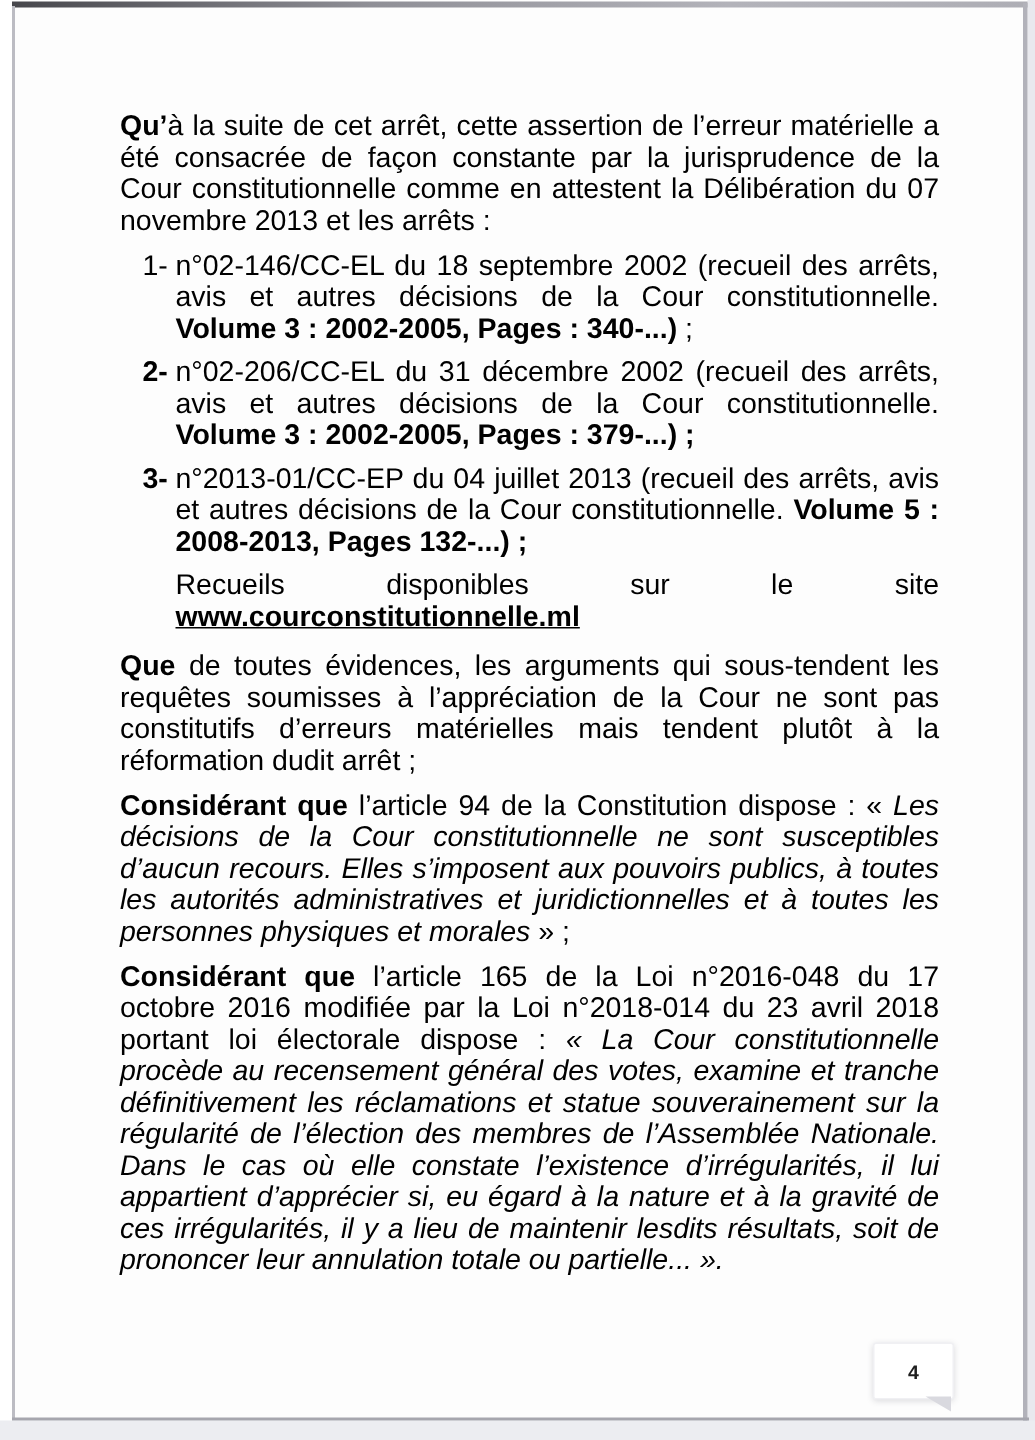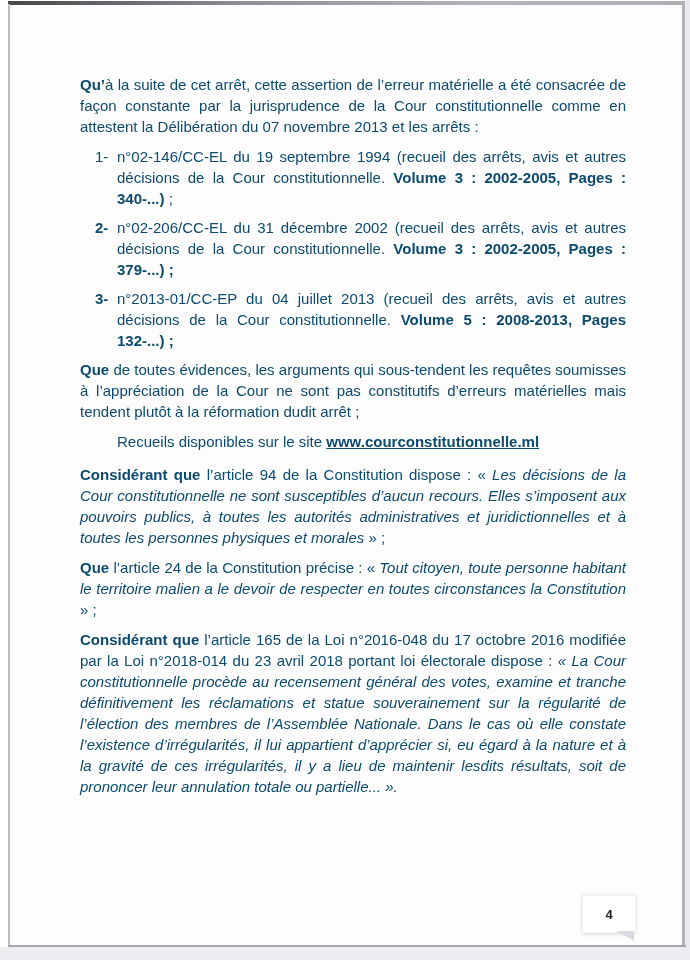--- a/index.html
+++ b/index.html
@@ -36,21 +36,21 @@
   .edge-bottom{
     position:absolute;left:8px;right:4px;bottom:13px;height:2px;
     background:#a6a6ae;
   }
   .fill-bottom{
     position:absolute;left:0;right:0;bottom:0;height:13px;
     background:#ecedf1;
   }
   .content{
     position:absolute;left:80px;top:74px;width:546px;
-    font-size:15px;line-height:21px;color:#0c4a6e;
+    font-size:19px;line-height:21px;color:#000000;
     text-align:justify;
   }
   .para{margin:0 0 9px 0;}
   .para.list{padding-left:37px;position:relative;margin-bottom:8px;}
   .para.indented{padding-left:37px;margin-bottom:12px;}
   .marker{position:absolute;left:15px;top:0;}
   .r{font-weight:400;font-style:normal;}
   .b{font-weight:700;font-style:normal;}
   .bi{font-weight:400;font-style:italic;}
   .bu{font-weight:700;text-decoration:underline;}
@@ -77,27 +77,26 @@
   <div class="page"></div>
   <div class="edge-top"></div>
   <div class="edge-left"></div>
   <div class="fill-right"></div>
   <div class="edge-right"></div>
   <div class="fill-bottom"></div>
   <div class="edge-bottom"></div>
 
   <div class="content">
       <div class="para body"><span class="b">Qu’</span><span class="r">à la suite de cet arrêt, cette assertion de l’erreur matérielle a été consacrée de façon constante par la jurisprudence de la Cour constitutionnelle comme en attestent la Délibération du 07 novembre 2013 et les arrêts :</span></div>
-      <div class="para list"><span class="marker r">1-</span><span class="r">n°02-146/CC-EL du 19 septembre 1994 (recueil des arrêts, avis et autres décisions de la Cour constitutionnelle. </span><span class="b">Volume 3 : 2002-2005, Pages : 340-...)</span><span class="r"> ;</span></div>
+      <div class="para list"><span class="marker r">1-</span><span class="r">n°02-146/CC-EL du 18 septembre 2002 (recueil des arrêts, avis et autres décisions de la Cour constitutionnelle. </span><span class="b">Volume 3 : 2002-2005, Pages : 340-...)</span><span class="r"> ;</span></div>
       <div class="para list"><span class="marker b">2-</span><span class="r">n°02-206/CC-EL du 31 décembre 2002 (recueil des arrêts, avis et autres décisions de la Cour constitutionnelle. </span><span class="b">Volume 3 : 2002-2005, Pages : 379-...) ;</span></div>
       <div class="para list"><span class="marker b">3-</span><span class="r">n°2013-01/CC-EP du 04 juillet 2013 (recueil des arrêts, avis et autres décisions de la Cour constitutionnelle. </span><span class="b">Volume 5 : 2008-2013, Pages 132-...) ;</span></div>
+      <div class="para indented"><span class="r">Recueils disponibles sur le site </span><span class="bu">www.courconstitutionnelle.ml</span></div>
       <div class="para body"><span class="b">Que</span><span class="r"> de toutes évidences, les arguments qui sous-tendent les requêtes soumisses à l’appréciation de la Cour ne sont pas constitutifs d’erreurs matérielles mais tendent plutôt à la réformation dudit arrêt ;</span></div>
-      <div class="para indented"><span class="r">Recueils disponibles sur le site </span><span class="bu">www.courconstitutionnelle.ml</span></div>
       <div class="para body"><span class="b">Considérant que</span><span class="r"> l’article 94 de la Constitution dispose : « </span><span class="bi">Les décisions de la Cour constitutionnelle ne sont susceptibles d’aucun recours. Elles s’imposent aux pouvoirs publics, à toutes les autorités administratives et juridictionnelles et à toutes les personnes physiques et morales</span><span class="r"> » ;</span></div>
-      <div class="para body"><span class="b">Que</span><span class="r"> l’article 24 de la Constitution précise : « </span><span class="bi">Tout citoyen, toute personne habitant le territoire malien a le devoir de respecter en toutes circonstances la Constitution</span><span class="r"> » ;</span></div>
       <div class="para body"><span class="b">Considérant que</span><span class="r"> l’article 165 de la Loi n°2016-048 du 17 octobre 2016 modifiée par la Loi n°2018-014 du 23 avril 2018 portant loi électorale dispose : </span><span class="bi">« La Cour constitutionnelle procède au recensement général des votes, examine et tranche définitivement les réclamations et statue souverainement sur la régularité de l’élection des membres de l’Assemblée Nationale. Dans le cas où elle constate l’existence d’irrégularités, il lui appartient d’apprécier si, eu égard à la nature et à la gravité de ces irrégularités, il y a lieu de maintenir lesdits résultats, soit de prononcer leur annulation totale ou partielle... ».</span></div>
     </div>
 
   <div class="page-tag">
     <span>4</span>
     <span class="page-fold"></span>
   </div>
 </div>
 
 </body></html>

